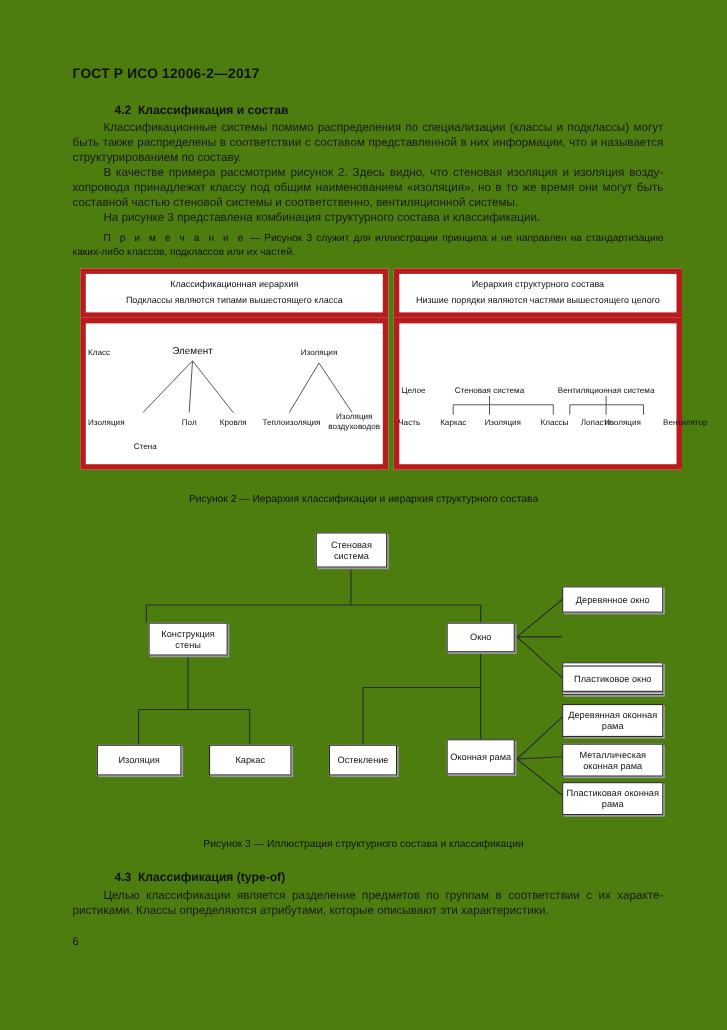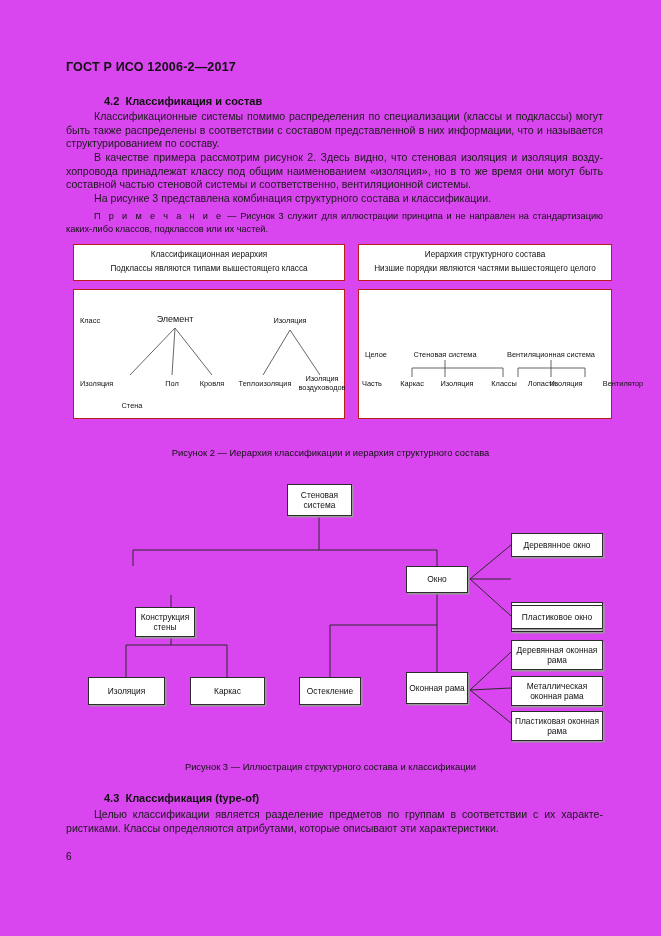--- a/index.html
+++ b/index.html
@@ -1,21 +1,21 @@
 <!DOCTYPE html>
 <html><head>
 <meta charset="utf-8">
 <style>
   html,body{margin:0;padding:0;background:#ffffff;}
   body{
     width:661px;height:936px;position:relative;overflow:hidden;
     font-family:"Liberation Sans", sans-serif;
     color:#111;
   }
-  .page{position:absolute;inset:0;background:#d946ef;}
+  .page{position:absolute;inset:0;background:#4d7c0f;}
 
   
   .doc-header{
     position:absolute;left:66px;top:60px;
     font-size:12.5px;font-weight:bold;letter-spacing:.2px;
   }
 
   
   .section-head{
     position:absolute;font-size:11px;font-weight:bold;
@@ -32,21 +32,21 @@
 
   .caption{
     position:absolute;width:100%;text-align:center;
     font-size:9.4px;color:#111;
   }
   .pageno{
     position:absolute;left:66px;top:851px;font-size:10px;
   }
 
   .f2box{
-    position:absolute;border:1px solid #b91c1c;background:#fff;
+    position:absolute;border:5px solid #b91c1c;background:#fff;
   }
   .f2hdr{
     position:absolute;text-align:center;font-size:8.2px;color:#111;
     width:100%;
   }
   .f2lbl{
     position:absolute;font-size:7.4px;color:#111;text-align:center;
     line-height:8.6px;
   }
   .f2lbl.big{font-size:9px;}
@@ -176,21 +176,21 @@
         <line x1="470" y1="579" x2="511" y2="616"></line>
 
         <line x1="470" y1="690" x2="511" y2="652"></line>
         <line x1="470" y1="690" x2="511" y2="688"></line>
         <line x1="470" y1="690" x2="511" y2="723"></line>
       </g>
     </svg>
 
     <div class="node" style="left:287px;top:484px;width:65px;height:32px;">Стеновая система</div>
 
-    <div class="node" style="left:135px;top:566px;width:60px;height:30px;margin-top:41px;">Конструкция стены</div>
+    <div class="node" style="left:135px;top:566px;width:72px;height:30px;">Конструкция стены</div>
 
     <div class="node" style="left:406px;top:566px;width:62px;height:27px;">Окно</div>
 
     <div class="node" style="left:88px;top:677px;width:77px;height:28px;">Изоляция</div>
 
     <div class="node" style="left:190px;top:677px;width:75px;height:28px;">Каркас</div>
 
     <div class="node" style="left:299px;top:677px;width:62px;height:28px;">Остекление</div>
 
     <div class="node" style="left:406px;top:672px;width:62px;height:32px;">Оконная рама</div>

